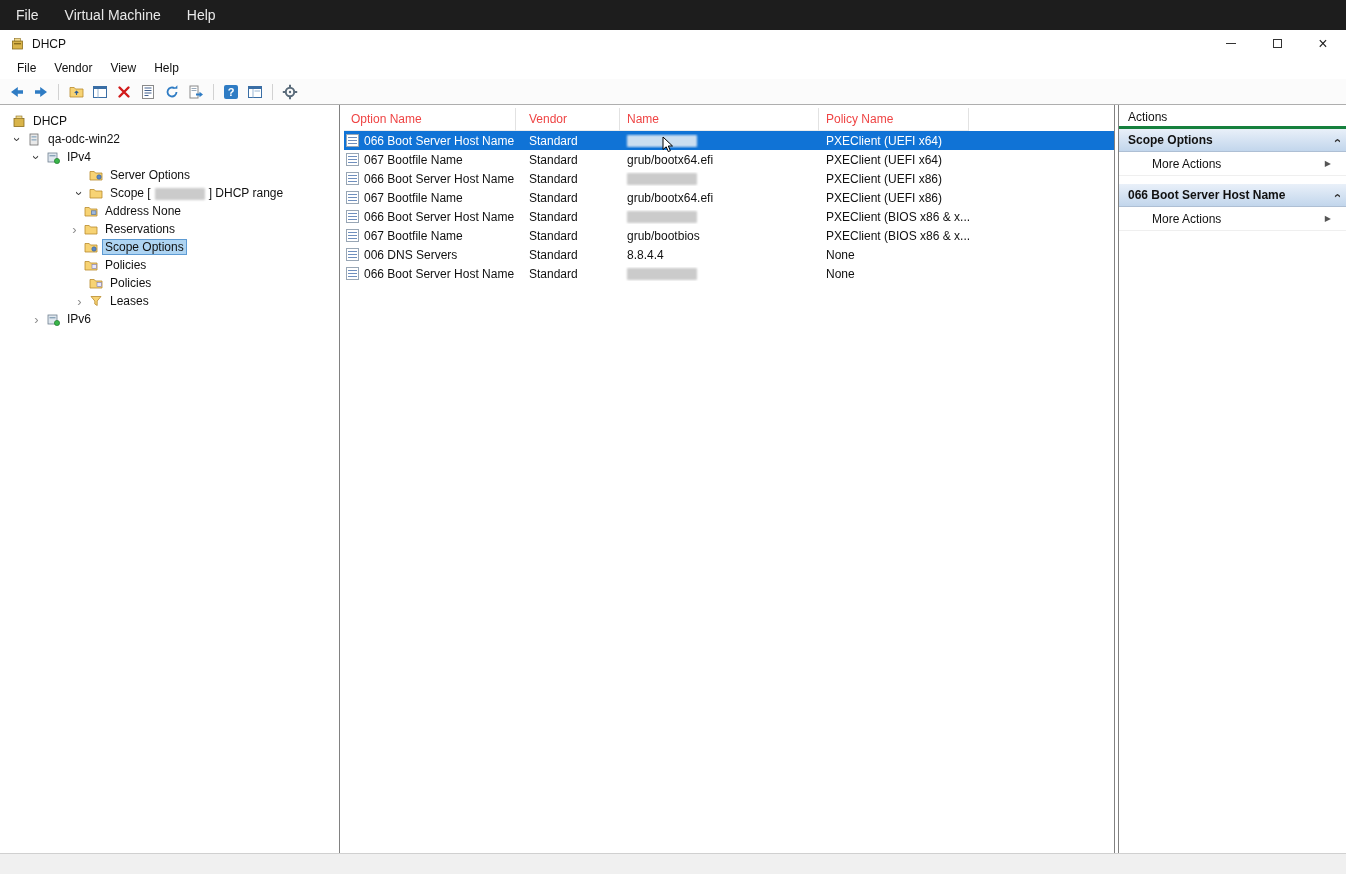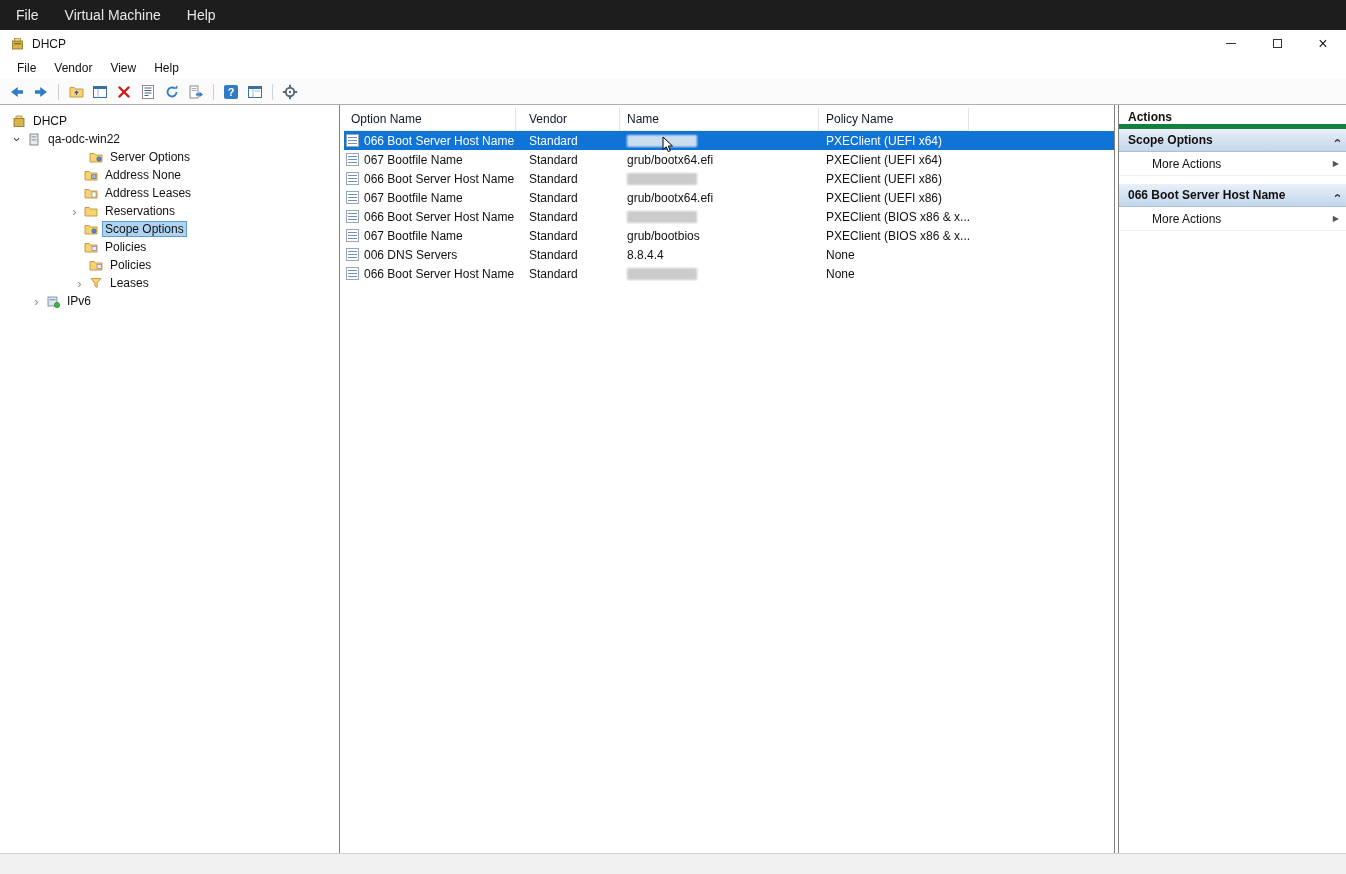--- a/index.html
+++ b/index.html
@@ -39,41 +39,41 @@
   .exp.open{color:#3a3a3a}
   .exp.open .g{transform:rotate(90deg)}
   .ticon{width:17px;flex:0 0 17px;display:flex;justify-content:center}
   .tlabel{margin-left:3px;padding:1px 3px}
   .tlabel.sel{background:#aed4f2;border:1px solid #5e9bd3;padding:0 2px}
   .redact{display:inline-block;height:12px;background:#cbcbcb;border-radius:1px;vertical-align:middle;filter:blur(1.2px)}
   .redact.tree{width:50px;margin:0 4px}
 
   
   .list-pane{flex:1;border-right:1px solid #818181;padding:3px 0 0 4px;position:relative;background:#fff}
-  .lheader{display:flex;height:23px;color:#0f172a}
+  .lheader{display:flex;height:23px;color:#ef4444}
   .hcell{border-right:1px solid #e2e2e2;border-bottom:1px solid #ececec;display:flex;align-items:center}
   .lrow{display:flex;height:19px;align-items:center}
   .lrow.selected{background:#1073d6;color:#fff}
   .c{white-space:nowrap;overflow:hidden}
   .c-opt{width:172px;display:flex;align-items:center;padding-left:2px;gap:5px}
   .c-ven{width:104px;padding-left:13px}
   .c-val{width:199px;padding-left:7px}
   .c-pol{width:150px;padding-left:7px}
   .hcell.c-opt{padding-left:7px}
   .redact.cell{width:70px}
   .lrow.selected .redact{background:#d6e4f2;opacity:.95}
   .opt-icon{display:flex}
 
   
   .actions-pane{width:228px;margin-left:3px;border-left:1px solid #818181;background:#fff;display:flex;flex-direction:column}
-  .actions-title{height:24px;line-height:24px;padding-left:9px;font-weight:bold;border-bottom:5px solid #15803d}
+  .actions-title{height:24px;line-height:24px;padding-left:9px;font-weight:normal;border-bottom:3px solid #15803d}
   .group-header{height:23px;display:flex;align-items:center;padding:0 8px 0 9px;background:linear-gradient(#e9f0f9,#c2d6ec);border-bottom:1px solid #aebfd4;font-weight:bold}
   .group-header .chev{margin-left:auto;color:#333;font-size:13px}
   .chev .g{display:inline-block;transform:rotate(-90deg)}
-  .group-item{height:24px;display:flex;align-items:center;padding:0 7px 0 33px;border-bottom:1px solid #efefef}
+  .group-item{height:24px;display:flex;align-items:center;padding:0 15px 0 33px;border-bottom:1px solid #efefef}
   .group-item .arrow{margin-left:auto;font-size:8px;color:#555}
   .gap{height:8px}
 
   .statusbar{height:21px;background:#f0f0f0;border-top:1px solid #d0d0d0}
   .cursor{position:absolute;left:662px;top:136px;z-index:50;pointer-events:none}
 </style>
 </head>
 <body>
 
 <div class="vm-menubar">
@@ -213,54 +213,64 @@
       <span class="ticon">
           <svg width="14" height="13">
             <rect x="3" y="1" width="8" height="11" fill="#e9e9e9" stroke="#6f6f6f" stroke-width="0.8"></rect>
             <rect x="4.5" y="3" width="5" height="1.6" fill="#9fb6c8"></rect>
             <rect x="4.5" y="6" width="5" height="1.6" fill="#9fb6c8"></rect>
           </svg>
         </span>
       <span class="tlabel">qa-odc-win22</span>
     </div>
 
+    <div class="tree-row p1">
+      <span class="exp open"><span class="g">›</span></span>
+      <span class="ticon">
+          <svg width="14" height="13">
+            <rect x="2" y="2" width="9" height="9" fill="#dfe7ee" stroke="#6f8191" stroke-width="0.8"></rect>
+            <rect x="3.5" y="4" width="6" height="1.4" fill="#8aa4b8"></rect>
+            <circle cx="11" cy="10" r="2.6" fill="#39b54a" stroke="#1f7d2c" stroke-width="0.7"></circle>
+          </svg>
+        </span>
+      <span class="tlabel">IPv4</span>
+    </div>
 
     <div class="tree-row p2">
       <span class="exp"></span>
       <span class="ticon">
           <svg width="14" height="12">
             <path d="M1 2.5h4.2l1.3 1.5H13v7H1z" fill="#f7d374" stroke="#b98a2c" stroke-width="0.8"></path>
             <circle cx="10" cy="8" r="2.2" fill="#5b87c5" stroke="#2f5c96" stroke-width="0.6"></circle>
           </svg>
         </span>
       <span class="tlabel">Server Options</span>
     </div>
 
+    <div class="tree-row p2">
+      <span class="exp open"><span class="g">›</span></span>
+      <span class="ticon">
+          <svg width="14" height="12">
+            <path d="M1 2.5h4.2l1.3 1.5H13v7H1z" fill="#f7d374" stroke="#b98a2c" stroke-width="0.8"></path>
+          </svg>
+        </span>
+      <span class="tlabel"><span>Scope [</span><span class="redact tree"></span><span>] DHCP range</span></span>
+    </div>
 
     <div class="tree-row p3">
       <span class="exp"></span>
       <span class="ticon">
           <svg width="14" height="12">
             <path d="M1 2.5h4.2l1.3 1.5H13v7H1z" fill="#f7d374" stroke="#b98a2c" stroke-width="0.8"></path>
             <rect x="7.5" y="5.8" width="4.5" height="3.6" fill="#9db8dd" stroke="#44659c" stroke-width="0.6"></rect>
           </svg>
         </span>
       <span class="tlabel">Address None</span>
     </div>
 
-    <div class="tree-row p3">
-      <span class="exp"></span>
-      <span class="ticon">
-          <svg width="14" height="12">
-            <path d="M1 2.5h4.2l1.3 1.5H13v7H1z" fill="#f7d374" stroke="#b98a2c" stroke-width="0.8"></path>
-            <rect x="8" y="5" width="4" height="5" fill="#fff" stroke="#888" stroke-width="0.6"></rect>
-          </svg>
-        </span>
-      <span class="tlabel">Address Leases</span>
-    </div>
 
     <div class="tree-row p3">
       <span class="exp"><span class="g">›</span></span>
       <span class="ticon">
           <svg width="14" height="12">
             <path d="M1 2.5h4.2l1.3 1.5H13v7H1z" fill="#f7d374" stroke="#b98a2c" stroke-width="0.8"></path>
           </svg>
         </span>
       <span class="tlabel">Reservations</span>
     </div>

